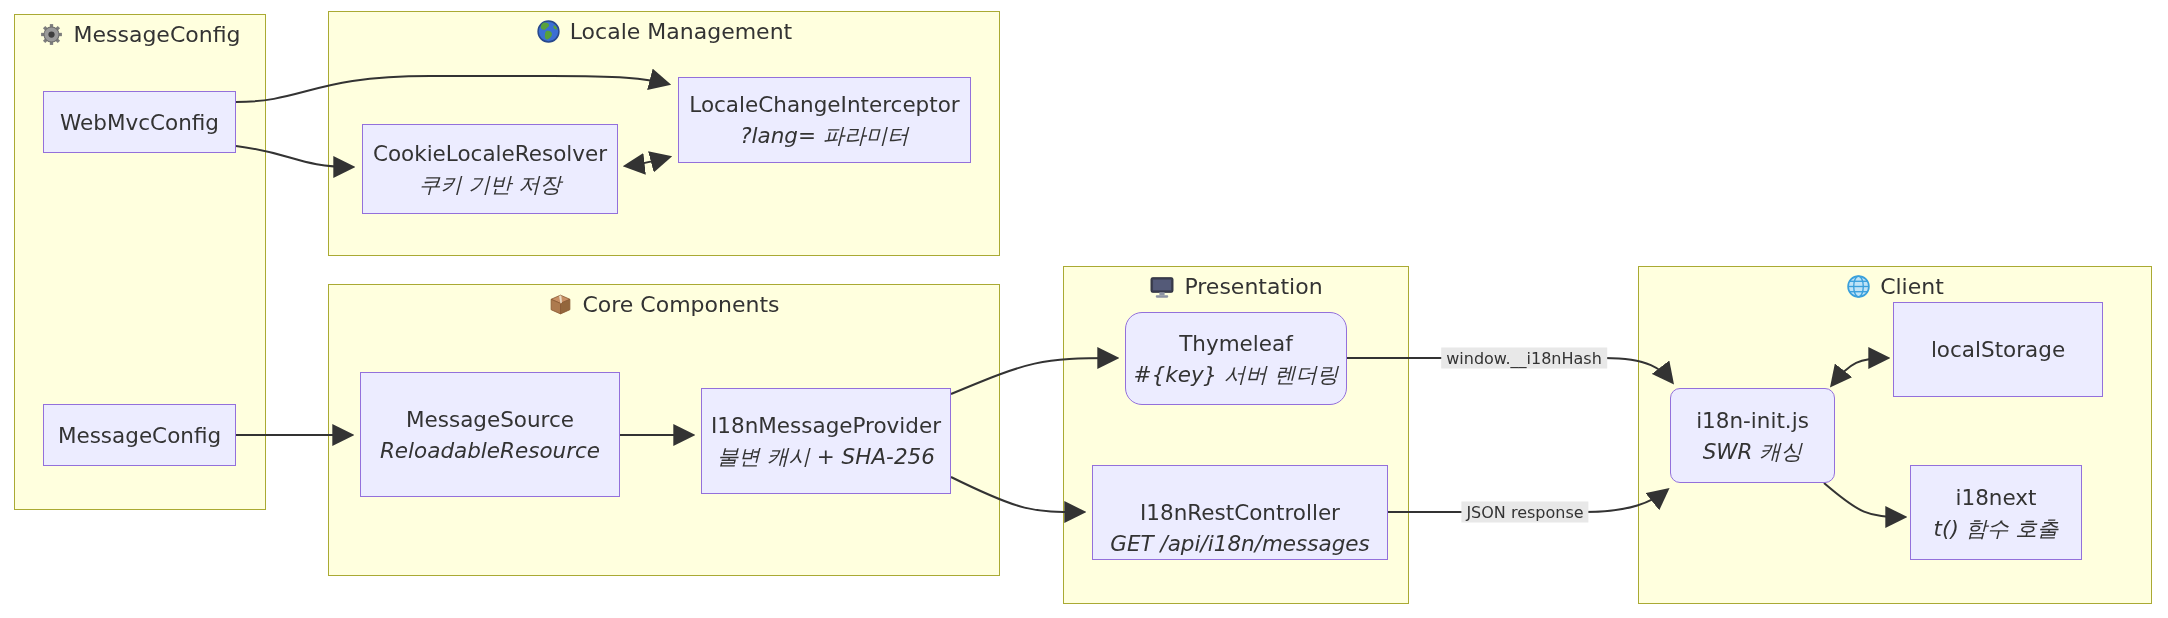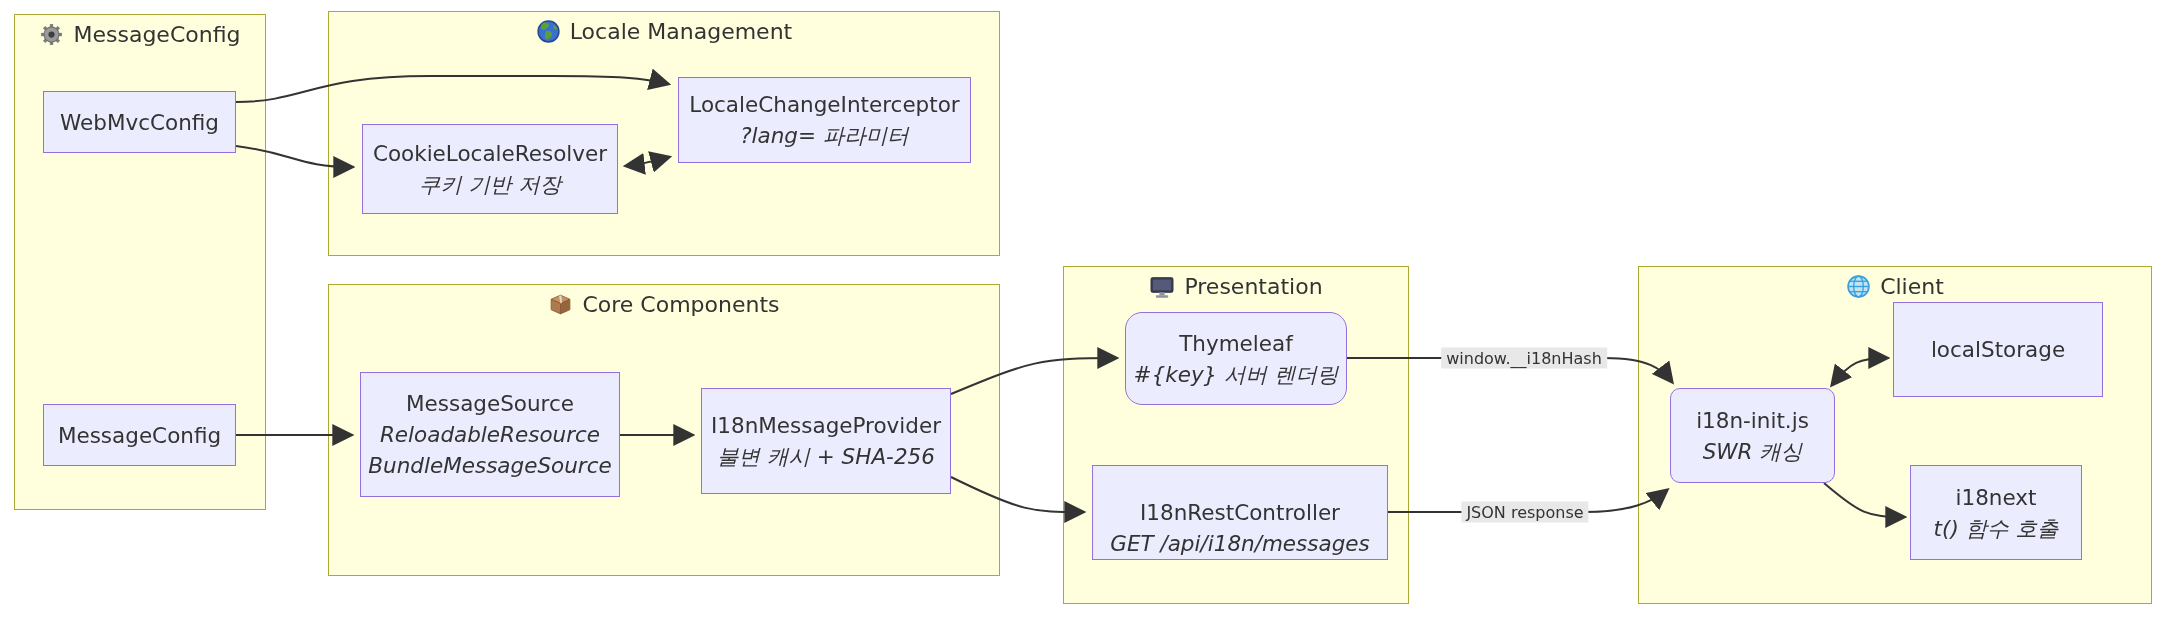--- a/index.html
+++ b/index.html
@@ -121,21 +121,20 @@
   </div>
 
   <div class="node" style="left:678px;top:77px;width:293px;height:86px;">
     <div>LocaleChangeInterceptor</div>
     <div class="sub">?lang= 파라미터</div>
   </div>
 
   <div class="node" style="left:360px;top:372px;width:260px;height:125px;">
     <div>MessageSource</div>
     <div class="sub">ReloadableResource</div>
-    <div class="sub">BundleMessageSource</div>
   </div>
 
   <div class="node" style="left:701px;top:388px;width:250px;height:106px;">
     <div>I18nMessageProvider</div>
     <div class="sub">불변 캐시 + SHA-256</div>
   </div>
 
   <div class="node" style="left:1125px;top:312px;width:222px;height:93px;border-radius:17px;">
     <div>Thymeleaf</div>
     <div class="sub">#{key} 서버 렌더링</div>

